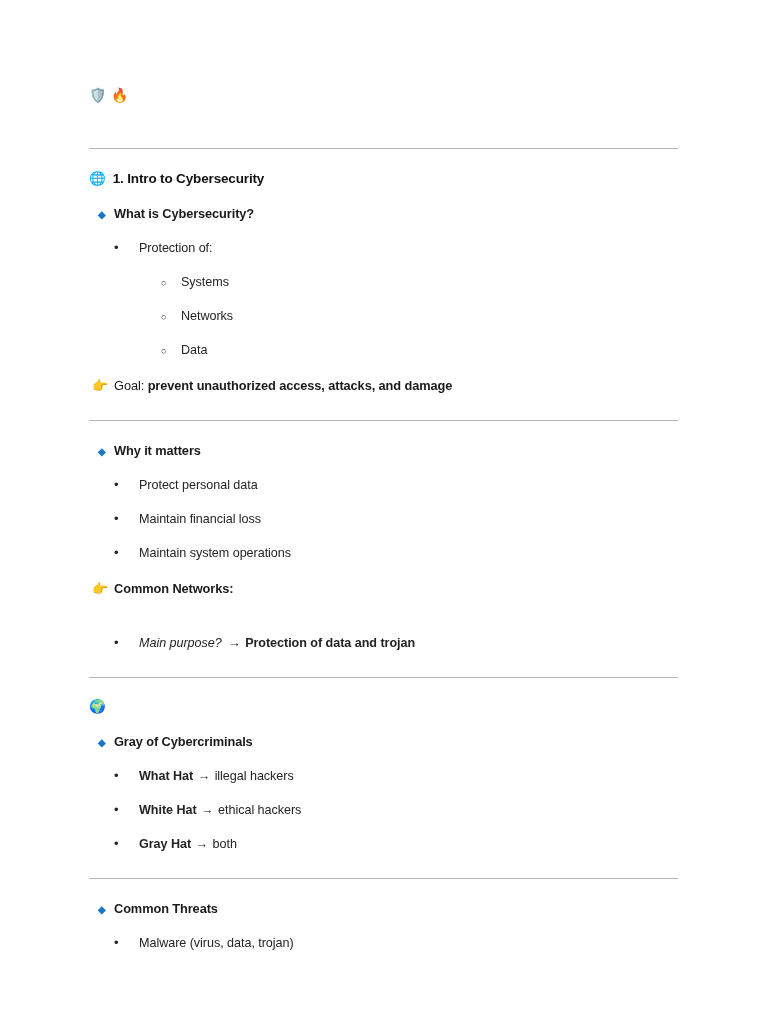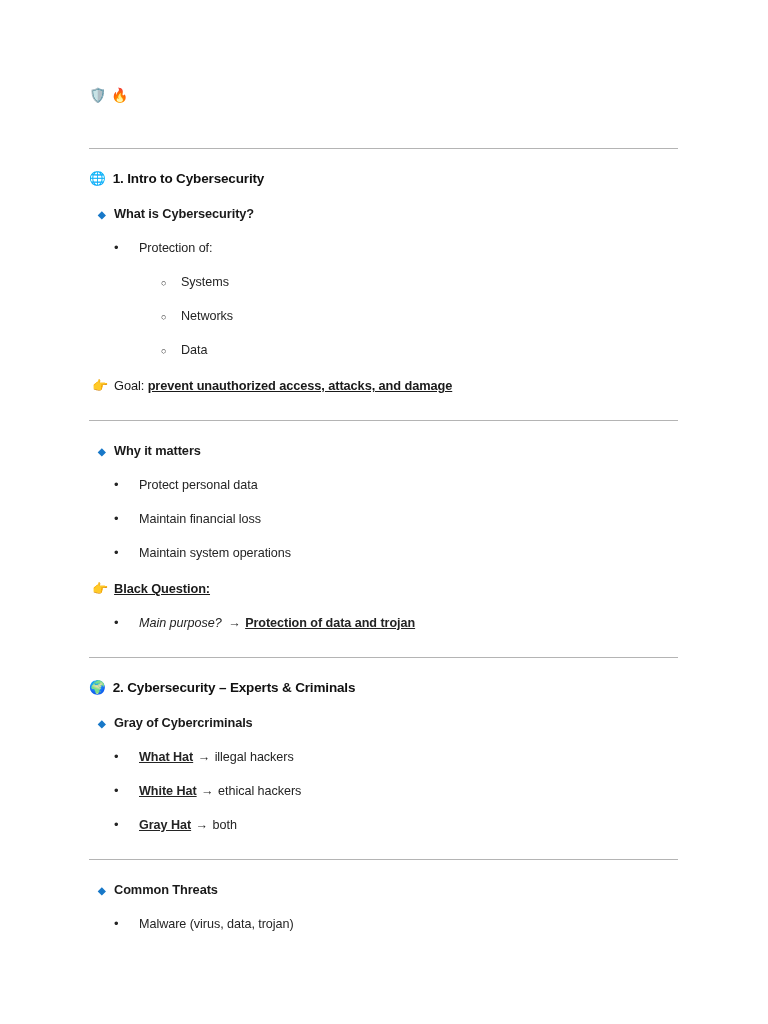--- a/index.html
+++ b/index.html
@@ -135,22 +135,22 @@
     color: #1a1a1a;
     letter-spacing: -0.1px;
     padding-left: 3px;
   }
   .callout .emoji {
     font-size: 13px;
     margin-right: 6px;
     line-height: 1;
   }
 
-  .b { font-weight: bold; text-decoration: underline; }
-  .i { font-style: italic; }
+  .b { font-weight: bold; }
+  .i { font-style: italic; margin-top: 20px; }
   .arrow { padding: 0 1px; }
 
   
   .gap-title-rule { height: 30px; }
   .gap-rule-sec   { height: 22px; }
   .gap-sec-lvl1   { height: 20px; }
   .gap-row        { height: 20px; }
   .gap-lvl1-lvl2  { height: 20px; }
   .gap-before-rule{ height: 27px; }
   .gap-after-rule { height: 22px; }
@@ -247,41 +247,40 @@
 
     <div class="lvl2">
       <span class="dot">•</span>
       <span>Maintain system operations</span>
     </div>
 
     <div class="gap-callout"></div>
 
     <div class="callout">
       <span class="emoji">👉</span>
-      <span class="b">Black Question:</span>
+      <span class="b">Common Networks:</span>
     </div>
 
     <div class="gap-lvl1-lvl2"></div>
 
     <div class="lvl2">
       <span class="dot">•</span>
       <span class="i">Main purpose?</span>
       <span class="arrow">&nbsp;</span>
       <span class="arrow">→</span>
       <span>&nbsp;</span>
       <span class="b">Protection of data and trojan</span>
     </div>
 
     <div class="gap-before-rule"></div>
     <hr class="divider">
     <div class="gap-after-rule"></div>
 
     <div class="section-head">
       <span class="emoji">🌍</span>
-      <span>2. Cybersecurity – Experts &amp; Criminals</span>
     </div>
 
     <div class="gap-sec-lvl1"></div>
 
     <div class="lvl1">
       <span class="dia">◆</span>
       <span>Gray of Cybercriminals</span>
     </div>
 
     <div class="gap-lvl1-lvl2"></div>

